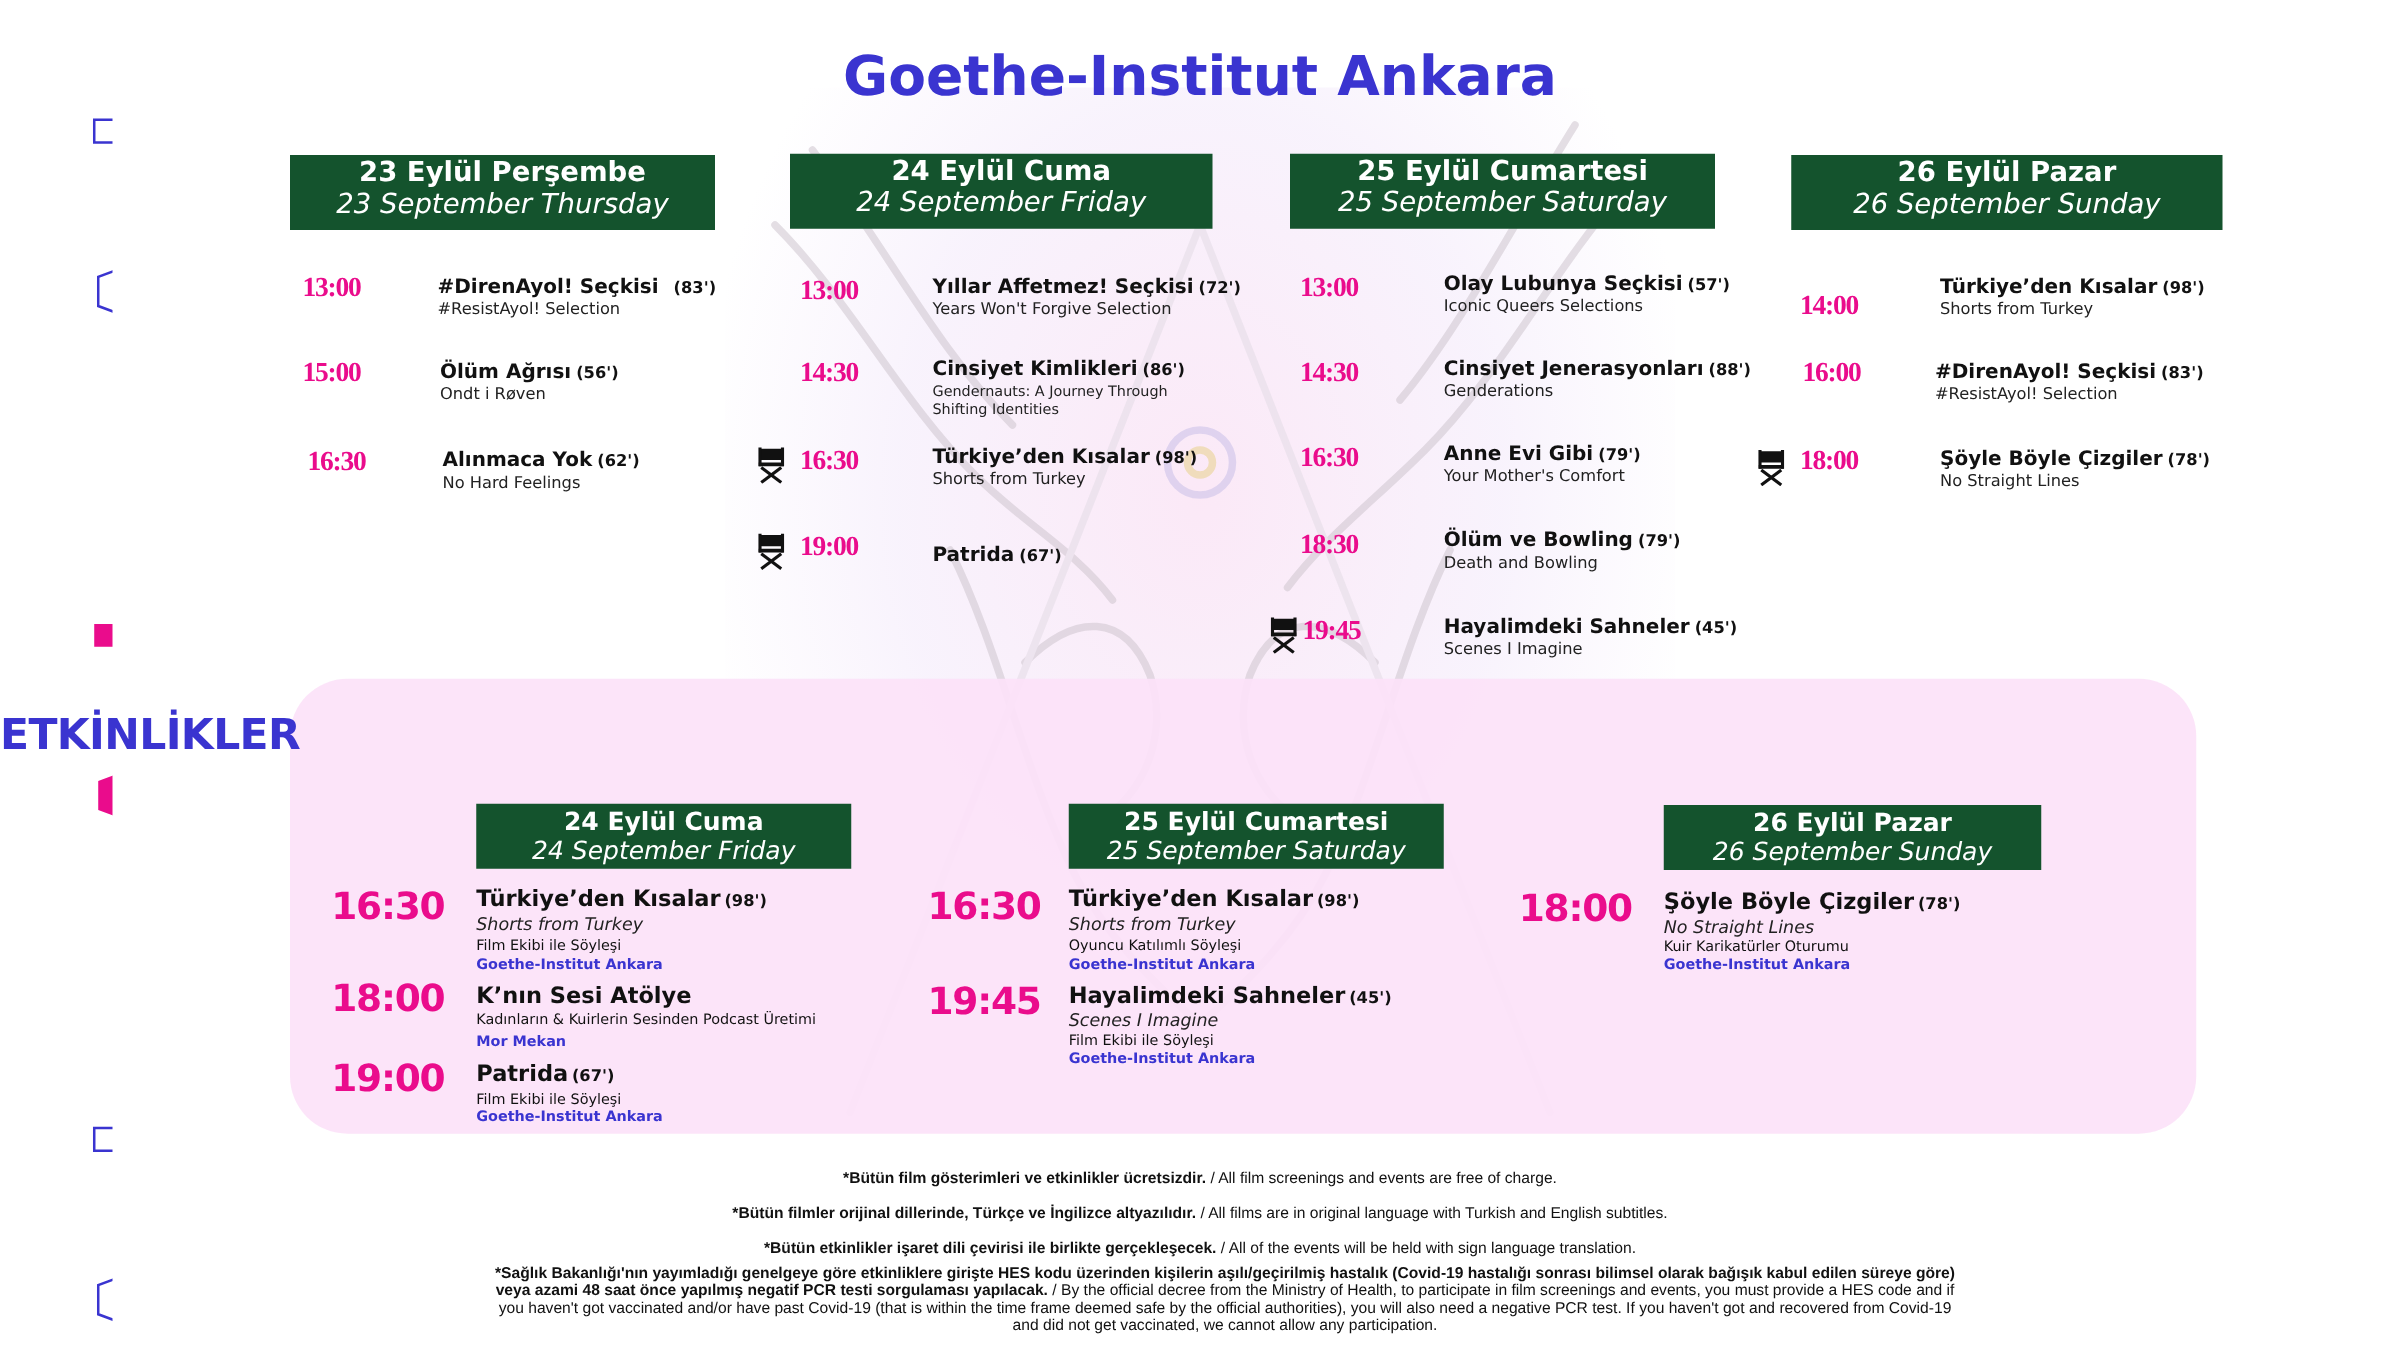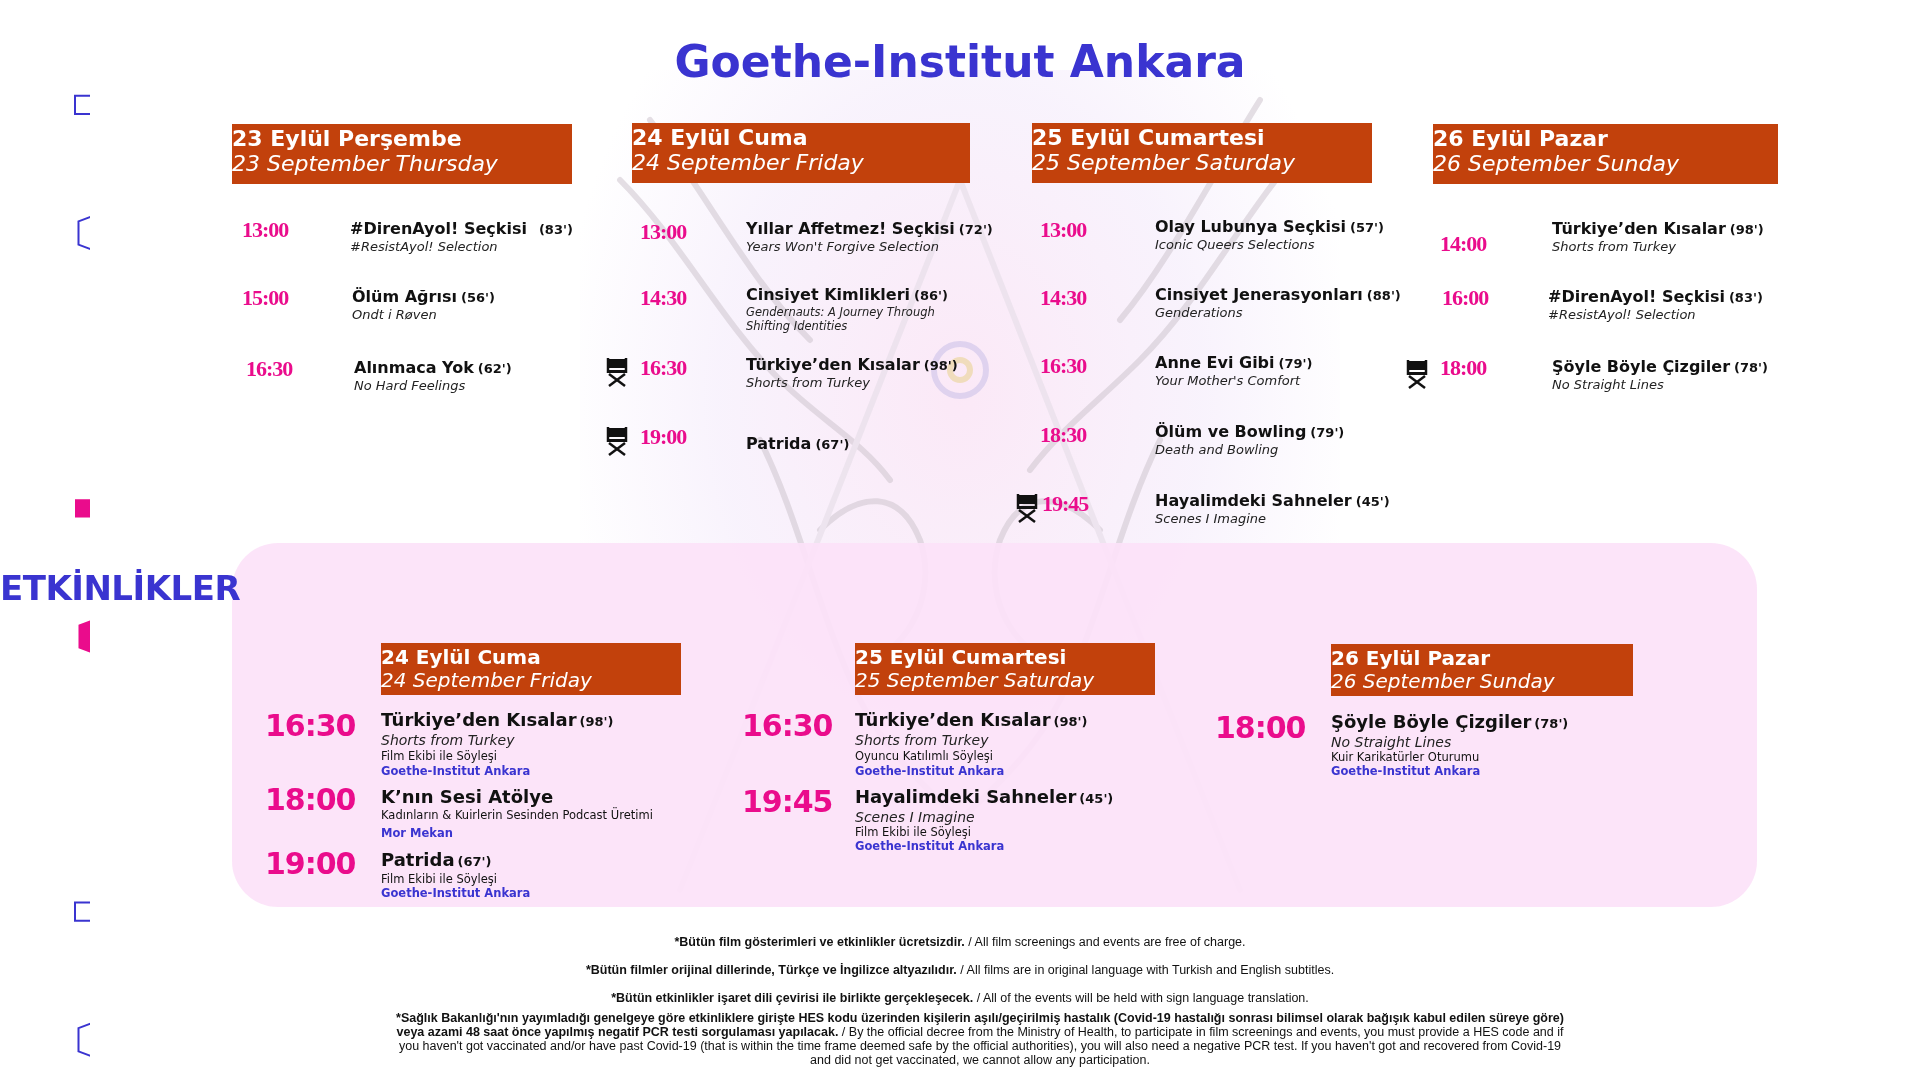--- a/index.html
+++ b/index.html
@@ -14,31 +14,31 @@
   
   .side-text { position: absolute; left: 0; top: 0; width: 90px; height: 1080px; z-index: 2; overflow: hidden; }
   .side-inner { position: absolute; left: 78px; top: 1080px; transform-origin: 0 0; transform: rotate(-90deg);
     white-space: nowrap; font-family: "DejaVu Sans", sans-serif; font-weight: bold; font-size: 104px; line-height: 80px; letter-spacing: -2px; }
   .side-outline { color: #ffffff; -webkit-text-stroke: 2px #3a34d0; }
   .side-solid { color: #ea0c8c; }
 
   .title { position: absolute; left: 0; width: 1920px; top: 36px; text-align: center; z-index: 3;
     font-family: "DejaVu Sans", sans-serif; font-weight: bold; font-size: 44px; color: #3a34d0; letter-spacing: 0px; }
 
-  .day-header { position: absolute; background: #c2410c; color: #fff; text-align: left; z-index: 3; }
+  .day-header { position: absolute; background: #14532d; color: #fff; text-align: center; z-index: 3; }
   .day-header .tr { display: block; font-family: "DejaVu Sans", sans-serif; font-weight: bold; font-size: 22px; line-height: 26px; padding-top: 2px; }
   .day-header .en { display: block; font-family: "DejaVu Sans", sans-serif; font-style: italic; font-size: 22px; line-height: 24px; }
 
   .col { position: absolute; z-index: 3; }
   .row { position: absolute; left: 0; width: 100%; }
   .time { position: absolute; font-family: Liberation Serif, serif; font-weight: bold; font-size: 22px; color: #ea0c8c; letter-spacing: -1px; }
   .film { position: absolute; }
   .film .name { font-family: "DejaVu Sans", sans-serif; font-weight: bold; font-size: 16px; line-height: 19px; color: #111; white-space: nowrap; }
   .film .dur { font-size: 13px; font-weight: bold; margin-left: 4px; }
-  .film .sub { font-family: "DejaVu Sans", sans-serif; font-style: italic; font-size: 13px; line-height: 15px; color: #222; white-space: nowrap; }
+  .film .sub { font-family: "DejaVu Sans", sans-serif; font-size: 13px; line-height: 15px; color: #222; white-space: nowrap; }
   .chair { position: absolute; width: 22px; height: 30px; }
 
   
   .events-panel { position: absolute; left: 232px; top: 543px; width: 1525px; height: 364px; border-radius: 46px;
     background: rgba(252, 226, 248, 0.92); z-index: 2; }
   .events-title { position: absolute; left: 0; width: 1920px; top: 568px; text-align: left; z-index: 3;
     font-family: "DejaVu Sans", sans-serif; font-weight: bold; font-size: 34px; color: #3a34d0; letter-spacing: -0.5px; }
   .ev-time { position: absolute; font-family: "DejaVu Sans", sans-serif; font-weight: bold; font-size: 30px; color: #ea0c8c; letter-spacing: -1px; z-index: 3; }
   .ev { position: absolute; z-index: 3; }
   .ev .name { font-family: "DejaVu Sans", sans-serif; font-weight: bold; font-size: 18px; line-height: 20px; color: #111; white-space: nowrap; }

